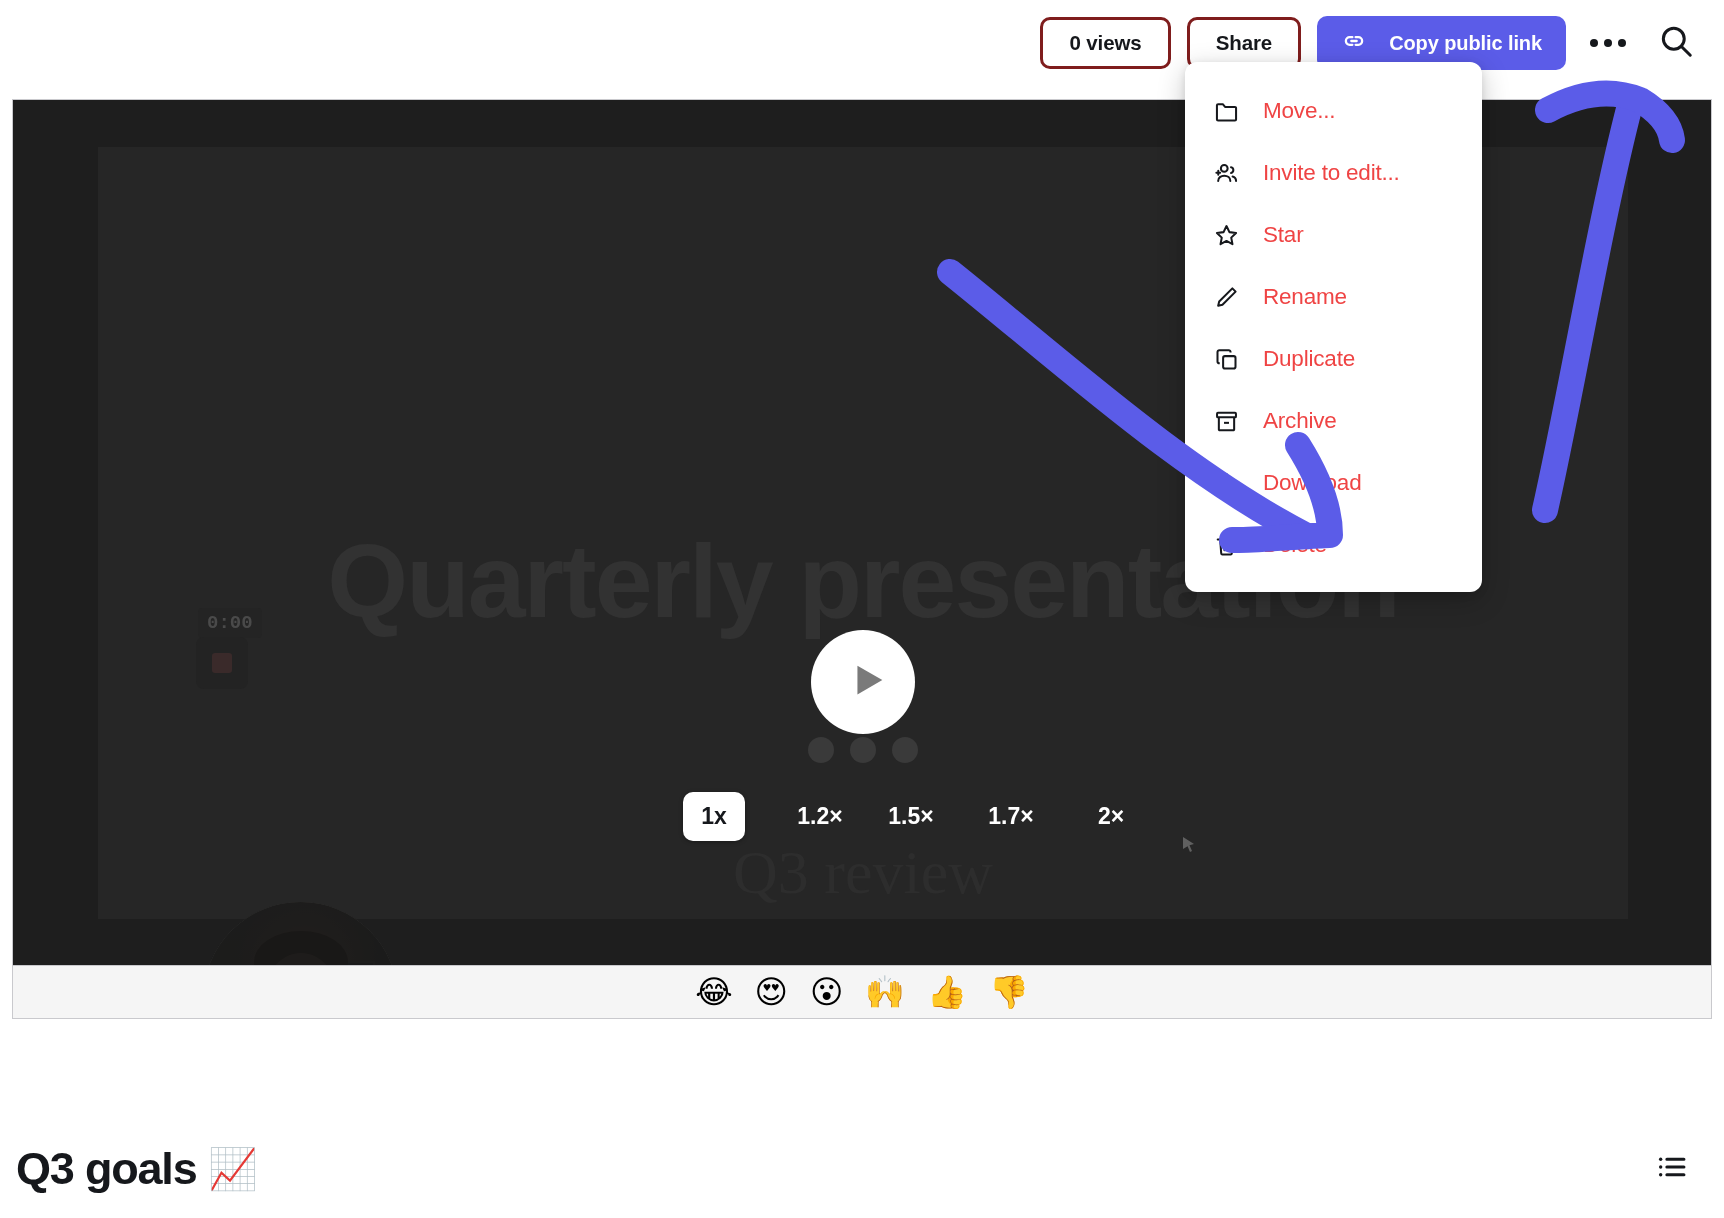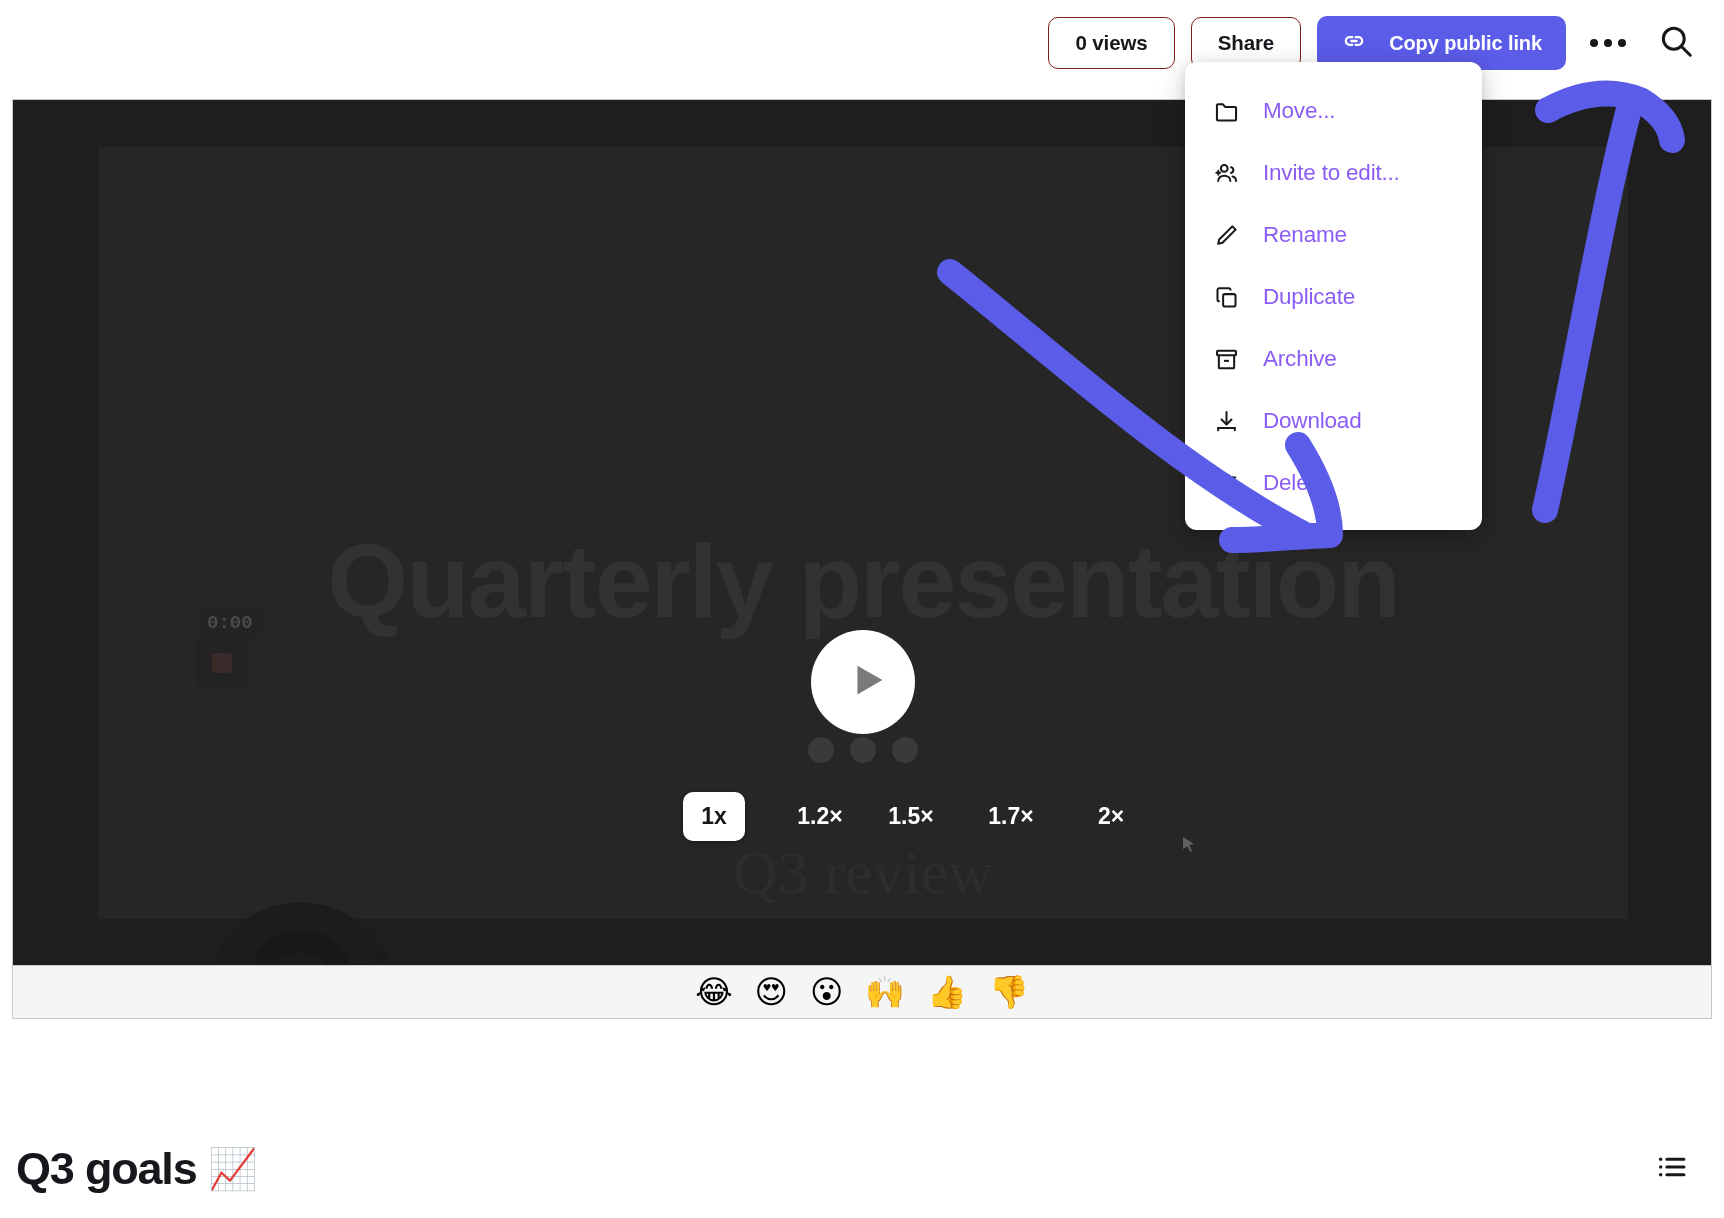--- a/index.html
+++ b/index.html
@@ -26,21 +26,21 @@
     display: flex;
     align-items: center;
     justify-content: flex-end;
     padding-right: 22px;
     gap: 16px;
     background: #ffffff;
     z-index: 30;
   }
   .pill {
     height: 52px;
-    border: 1px solid #7f1d1d;
+    border: 3px solid #7f1d1d;
     border-radius: 10px;
     background: #ffffff;
     display: flex;
     align-items: center;
     justify-content: center;
     padding: 0 26px;
     font-size: 20.5px;
     font-weight: 700;
     color: #16181c;
     letter-spacing: -0.1px;
@@ -286,21 +286,21 @@
     padding: 0 24px 0 26px;
     cursor: pointer;
   }
   .menu-item .mi-icon {
     width: 30px; height: 30px;
     display: flex; align-items: center; justify-content: center;
     flex: 0 0 auto;
   }
   .menu-item .mi-label {
     font-size: 22.5px;
-    color: #8b5cf6;
+    color: #ef4444;
     font-weight: 400;
     letter-spacing: -0.2px;
     white-space: nowrap;
   }
 
   
   .annot {
     position: absolute;
     left: 0; top: 0;
     width: 1724px; height: 1218px;
@@ -488,20 +488,28 @@
           <path d="M16 6.4a2.6 2.6 0 0 1 0 5.1"></path>
           <path d="M17.4 14.6c1.9.5 3.1 1.9 3.1 4"></path>
           <path d="M3 11.3h3.4M4.7 9.6v3.4"></path>
         </svg>
       </span>
       <span class="mi-label">Invite to edit...</span>
     </div>
     <div class="menu-item">
       <span class="mi-icon">
         <svg width="27" height="27" viewBox="0 0 24 24" fill="none" stroke="#16181c" stroke-width="1.8" stroke-linejoin="round">
+          <path d="M12 3.6l2.6 5.4 5.9.8-4.3 4.1 1.1 5.8-5.3-2.9-5.3 2.9 1.1-5.8-4.3-4.1 5.9-.8z"></path>
+        </svg>
+      </span>
+      <span class="mi-label">Star</span>
+    </div>
+    <div class="menu-item">
+      <span class="mi-icon">
+        <svg width="27" height="27" viewBox="0 0 24 24" fill="none" stroke="#16181c" stroke-width="1.8" stroke-linejoin="round">
           <path d="M17.2 3.9l2.9 2.9L8.4 18.5l-3.8.9.9-3.8z"></path>
         </svg>
       </span>
       <span class="mi-label">Rename</span>
     </div>
     <div class="menu-item">
       <span class="mi-icon">
         <svg width="27" height="27" viewBox="0 0 24 24" fill="none" stroke="#16181c" stroke-width="1.8" stroke-linejoin="round">
           <rect x="9" y="9" width="11" height="11" rx="1.6"></rect>
           <path d="M15.6 5.8V5.4a1.6 1.6 0 0 0-1.6-1.6H5.6A1.6 1.6 0 0 0 4 5.4v8.4c0 .9.7 1.6 1.6 1.6h.4"></path>

